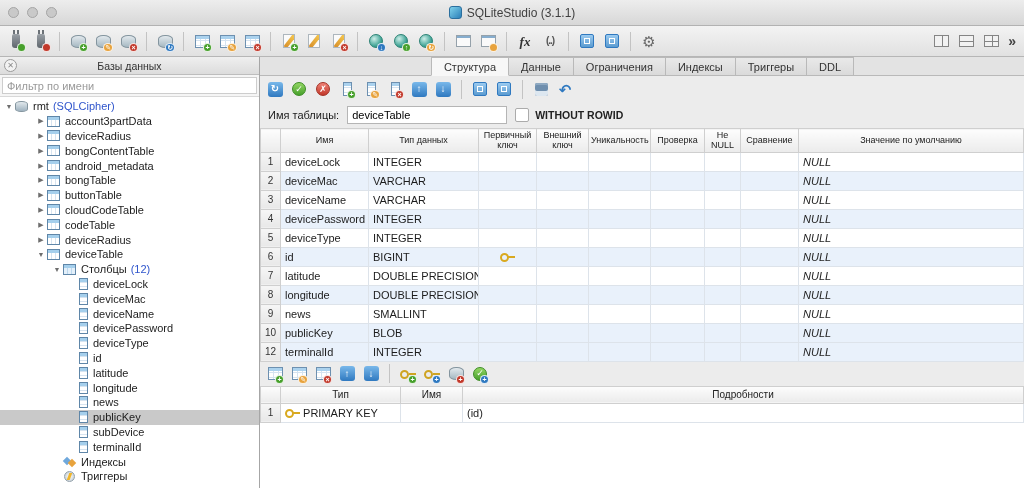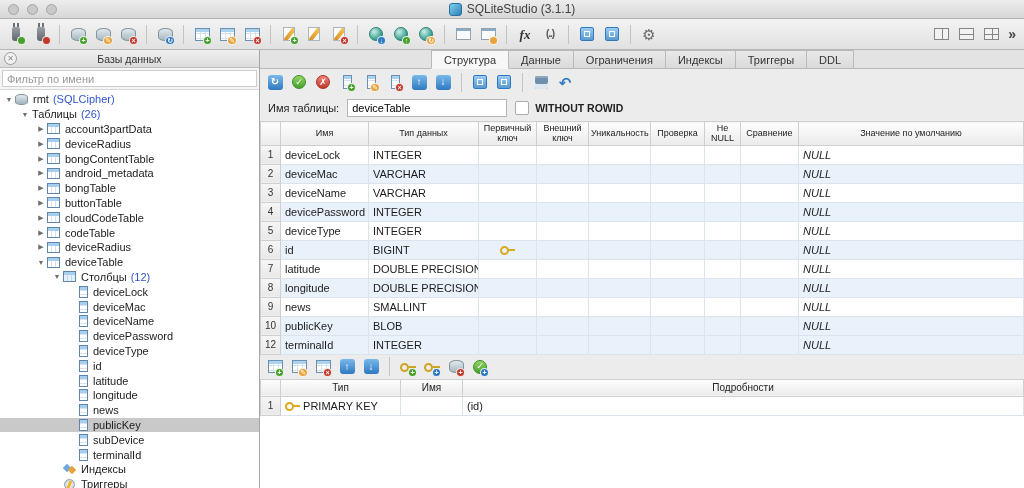--- a/index.html
+++ b/index.html
@@ -1,21 +1,21 @@
 <!DOCTYPE html>
 <html><head>
 <meta charset="utf-8">
 <style>
   *{margin:0;padding:0;box-sizing:border-box;}
   html,body{width:1024px;height:488px;overflow:hidden;}
   body{font-family:"Liberation Sans","DejaVu Sans",sans-serif;font-size:11px;color:#1c1c1c;background:#e9e9e9;}
   .window{width:1024px;height:488px;display:flex;flex-direction:column;}
 
   
-  .titlebar{height:19px;flex:none;background:linear-gradient(#ededed,#d7d7d7);border-bottom:1px solid #b2b2b2;display:flex;align-items:center;position:relative;}
+  .titlebar{height:26px;flex:none;background:linear-gradient(#ededed,#d7d7d7);border-bottom:1px solid #b2b2b2;display:flex;align-items:center;position:relative;}
   .traffic{display:flex;gap:8px;padding-left:8px;z-index:2;}
   .tl{width:11px;height:11px;border-radius:50%;background:#c9c9c9;border:1px solid #a5a5a5;}
   .win-title{position:absolute;left:0;right:0;text-align:center;font-size:12px;color:#3f3f3f;display:flex;justify-content:center;align-items:center;gap:5px;}
   .app-icon{width:13px;height:13px;border-radius:3px;background:linear-gradient(135deg,#7fd2ec,#2b7fb8);display:inline-block;border:1px solid #2b6f9e;}
 
   
   .toolbar{height:31px;flex:none;background:linear-gradient(#f3f3f3,#e1e1e1);border-bottom:1px solid #b6b6b6;display:flex;align-items:center;padding:0 4px;gap:1px;}
   .spacer{flex:1;}
   .tsep{width:1px;height:19px;background:#c3c3c3;margin:0 5px;flex:none;}
   .tbi{width:24px;height:24px;display:flex;align-items:center;justify-content:center;position:relative;border-radius:4px;flex:none;}
@@ -236,25 +236,20 @@
       <div class="filter-row">
         <input class="filter-input" placeholder="Фильтр по имени" style="">
       </div>
       <div class="tree" id="db-tree">
           <div class="tree-row" style="padding-left: 3px;">
             <span class="expander">▼</span>
             <span class="tree-icon ti-database"></span>
             <span class="tree-label">rmt</span>
             <span class="tree-suffix">(SQLCipher)</span>
           </div>
-          <div class="tree-row" style="padding-left: 19px;">
-            <span class="expander">▼</span>
-            <span class="tree-label">Таблицы</span>
-            <span class="tree-suffix">(26)</span>
-          </div>
           <div class="tree-row" style="padding-left: 35px;">
             <span class="expander">▶</span>
             <span class="tree-icon ti-table"></span>
             <span class="tree-label">account3partData</span>
           </div>
           <div class="tree-row" style="padding-left: 35px;">
             <span class="expander">▶</span>
             <span class="tree-icon ti-table"></span>
             <span class="tree-label">deviceRadius</span>
           </div>

